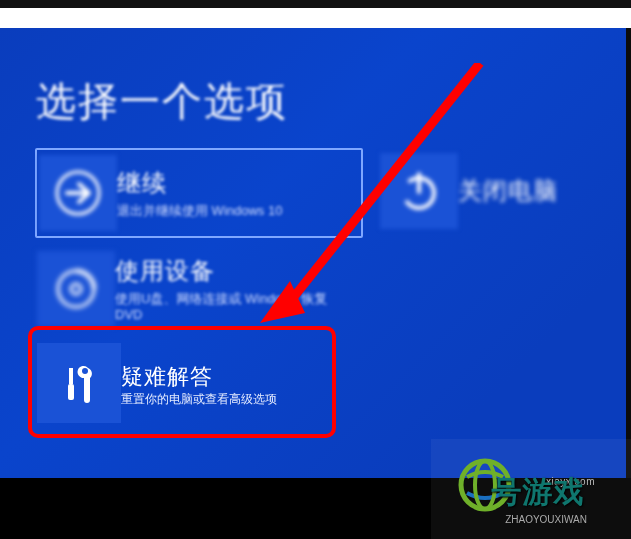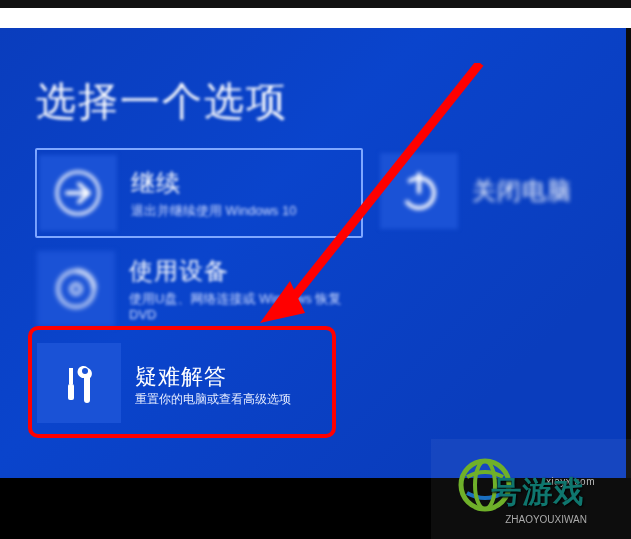--- a/index.html
+++ b/index.html
@@ -41,21 +41,20 @@
     color: #fff;
     font-size: 40px;
     font-weight: 300;
     letter-spacing: 2px;
     filter: blur(1.6px);
   }
   .tile {
     position: absolute;
     display: flex;
     align-items: center;
-    gap: 14px;
   }
   .tile .iconbox {
     flex: 0 0 auto;
     background: #1a52d6;
     display: flex;
     align-items: center;
     justify-content: center;
   }
   .tile .text {
     color: #fff;

